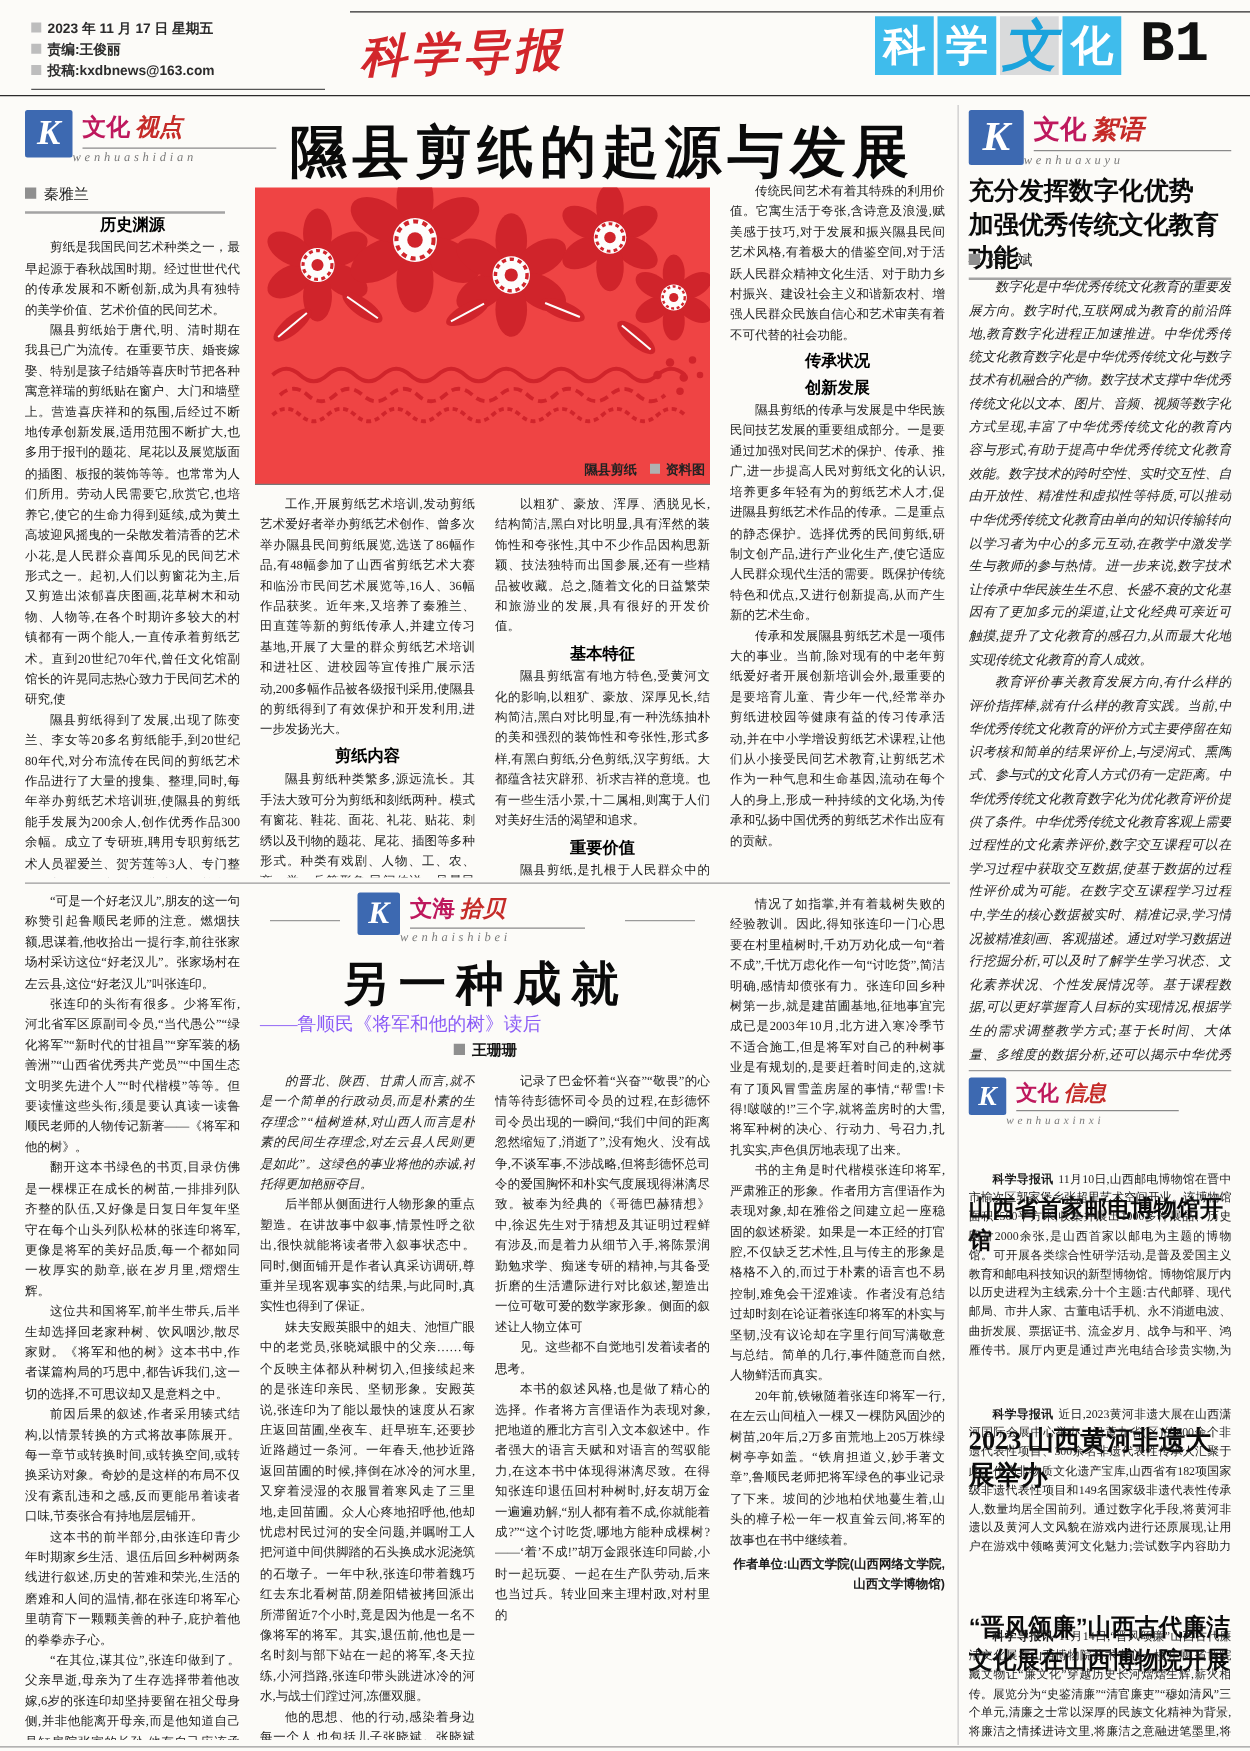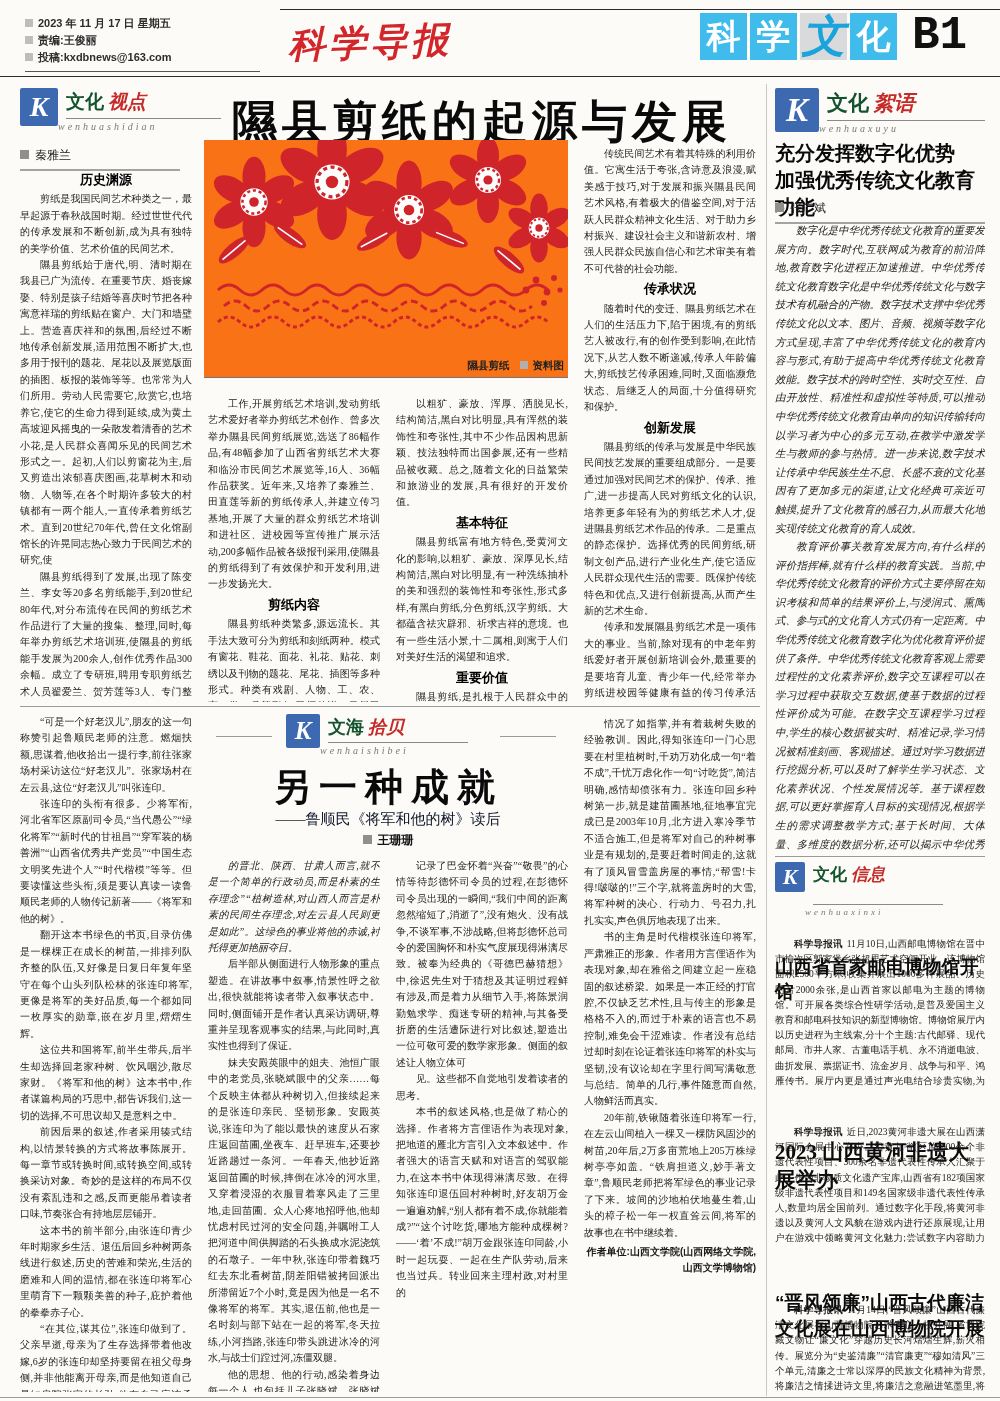--- a/index.html
+++ b/index.html
@@ -27,21 +27,21 @@
 .pageno{position:absolute;left:912px;top:10px;font-family:Liberation Mono, monospace;
   font-weight:bold;font-size:46px;color:#111;}
 
 .sechead{position:absolute;}
 .krow{display:flex;align-items:flex-start;}
 .kbox{background:#3d69b1;color:#fff;font-family:"Liberation Serif",serif;
   font-style:italic;font-weight:bold;display:flex;align-items:center;
   justify-content:center;border-radius:2px;flex:none;}
 .seclabels{margin-left:8px;border-bottom:1px solid #8a8a8a;padding:1px 10px 3px 0;
   white-space:nowrap;}
-.seclabel-black{font-family:Liberation Sans, sans-serif;font-weight:bold;color:#14532d;}
+.seclabel-black{font-family:Liberation Sans, sans-serif;font-weight:bold;color:#be185d;}
 .seclabel-red{font-family:"DejaVu Serif",serif;font-style:italic;font-weight:bold;
   color:#c52b28;margin-left:4px;}
 .pinyin{font-style:italic;color:#7a7a7a;letter-spacing:3px;font-size:10px;margin-top:2px;
   font-family:"Liberation Serif",serif;}
 .byline{position:absolute;font-size:12px;font-family:"Liberation Sans",sans-serif;
   color:#222;border-bottom:2px solid #a3a3a3;padding-bottom:5px;}
 .sq{display:inline-block;width:9px;height:9px;background:#8f8f8f;margin-right:6px;}
 
 .headline-main{position:absolute;font-family:"Liberation Sans",sans-serif;
   font-weight:900;color:#0a0a0a;text-align:center;}
@@ -49,21 +49,21 @@
 .col{position:absolute;overflow:hidden;text-align:justify;font-size:10px;
   line-height:16.4px;color:#1c1c1c;}
 .col p{margin:0;text-indent:2em;}
 .col .subhead{font-family:"Liberation Sans",sans-serif;font-weight:bold;font-size:13px;
   text-align:center;text-indent:0;margin:4px 0 3px;color:#000;}
 .sigline{text-align:right;font-weight:bold;text-indent:0 !important;
   font-family:"Liberation Sans",sans-serif;margin-top:3px !important;}
 .kai{font-style:italic;}
 .lead{font-weight:bold;font-family:"Liberation Sans",sans-serif;margin-right:4px;}
 
-.artimg{position:absolute;left:204px;top:140px;width:364px;height:238px;background:#f97316;}
+.artimg{position:absolute;left:204px;top:150px;width:364px;height:238px;background:#ef4444;}
 .caption{position:absolute;left:0;bottom:0;width:100%;text-align:right;font-size:10.5px;
   font-weight:bold;border-bottom:1px solid #777;padding:2px 4px 4px 0;color:#222;}
 .capsq{display:inline-block;width:8px;height:8px;background:#b0b0b0;margin:0 5px 0 10px;}
 
 .newstitle{position:absolute;font-family:"Liberation Sans",sans-serif;font-weight:bold;
   color:#0b0b0b;margin-top:44px;}
 .newstitle-serif{font-family:"Liberation Serif",serif;font-weight:bold;}
 .newsbody{position:absolute;overflow:hidden;text-align:justify;font-size:9.5px;
   line-height:15.2px;color:#1c1c1c;}
 .newsbody p{margin:0;text-indent:2em;}
@@ -174,21 +174,20 @@
   <p class="subhead">基本特征</p>
   <p>隰县剪纸富有地方特色,受黄河文化的影响,以粗犷、豪放、深厚见长,结构简洁,黑白对比明显,有一种洗练抽朴的美和强烈的装饰性和夸张性,形式多样,有黑白剪纸,分色剪纸,汉字剪纸。大都蕴含祛灾辟邪、祈求吉祥的意境。也有一些生活小景,十二属相,则寓于人们对美好生活的渴望和追求。</p>
   <p class="subhead">重要价值</p>
   <p>隰县剪纸,是扎根于人民群众中的一朵奇葩,在民间艺术中占有重要的地位。在千百年的历史长河中,经多少代人的不断传承,从刀法技巧独树一帜,成为民间文化生活中的一项文化遗产。</p>
 
 </div>
 
 <div class="col" style="left:584px;top:146px;width:172px;height:556px">
   <p>传统民间艺术有着其特殊的利用价值。它寓生活于夸张,含诗意及浪漫,赋美感于技巧,对于发展和振兴隰县民间艺术风格,有着极大的借鉴空间,对于活跃人民群众精神文化生活、对于助力乡村振兴、建设社会主义和谐新农村、增强人民群众民族自信心和艺术审美有着不可代替的社会功能。</p>
   <p class="subhead">传承状况</p>
-  <p>随着时代的变迁、隰县剪纸艺术在人们的生活压力下,陷于困境,有的剪纸艺人被改行,有的创作受到影响,在此情况下,从艺人数不断递减,传承人年龄偏大,剪纸技艺传承困难,同时,又面临濒危状态、后继乏人的局面,十分值得研究和保护。</p>
   <p class="subhead">创新发展</p>
   <p>隰县剪纸的传承与发展是中华民族民间技艺发展的重要组成部分。一是要通过加强对民间艺术的保护、传承、推广,进一步提高人民对剪纸文化的认识,培养更多年轻有为的剪纸艺术人才,促进隰县剪纸艺术作品的传承。二是重点的静态保护。选择优秀的民间剪纸,研制文创产品,进行产业化生产,使它适应人民群众现代生活的需要。既保护传统特色和优点,又进行创新提高,从而产生新的艺术生命。</p>
   <p>传承和发展隰县剪纸艺术是一项伟大的事业。当前,除对现有的中老年剪纸爱好者开展创新培训会外,最重要的是要培育儿童、青少年一代,经常举办剪纸进校园等健康有益的传习传承活动,并在中小学增设剪纸艺术课程,让他们从小接受民间艺术教育,让剪纸艺术作为一种气息和生命基因,流动在每个人的身上,形成一种持续的文化场,为传承和弘扬中国优秀的剪纸艺术作出应有的贡献。</p>
 
 </div>
 
 <div class="gline" style="left:20px;top:706px;width:740px"></div>
 <div class="gline" style="left:216px;top:736px;width:56px"></div>
 <div class="gline" style="left:500px;top:736px;width:56px"></div>
 
@@ -198,21 +197,21 @@
     <div>
       <div class="seclabels" style="width:140px">
         <span class="seclabel-black" style="font-size:18px">文海</span><span class="seclabel-red" style="font-size:18px">拾贝</span>
       </div>
       <div class="pinyin">wenhaishibei</div>
     </div>
   </div>
 </div>
 
 <div class="headline-main" style="left:208px;top:762px;width:360px;font-size:38px;letter-spacing:8px">另一种成就</div>
-<div class="abs" style="left:208px;top:810px;width:360px;text-align:center;font-size:15px;color:#0f172a">——鲁顺民《将军和他的树》读后</div>
+<div class="abs" style="left:208px;top:810px;width:360px;text-align:left;font-size:15px;color:#8b5cf6">——鲁顺民《将军和他的树》读后</div>
 <div class="abs" style="left:208px;top:832px;width:360px;text-align:center;font-size:12px;font-weight:bold;font-family:'Liberation Sans',sans-serif"><span class="sq"></span><span>王珊珊</span></div>
 
 <div class="col" style="left:20px;top:714px;width:172px;height:678px">
   <p>“可是一个好老汉儿”,朋友的这一句称赞引起鲁顺民老师的注意。燃烟扶额,思谋着,他收拾出一提行李,前往张家场村采访这位“好老汉儿”。张家场村在左云县,这位“好老汉儿”叫张连印。</p>
   <p>张连印的头衔有很多。少将军衔,河北省军区原副司令员,“当代愚公”“绿化将军”“新时代的甘祖昌”“穿军装的杨善洲”“山西省优秀共产党员”“中国生态文明奖先进个人”“时代楷模”等等。但要读懂这些头衔,须是要认真读一读鲁顺民老师的人物传记新著——《将军和他的树》。</p>
   <p>翻开这本书绿色的书页,目录仿佛是一棵棵正在成长的树苗,一排排列队齐整的队伍,又好像是日复日年复年坚守在每个山头列队松林的张连印将军,更像是将军的美好品质,每一个都如同一枚厚实的勋章,嵌在岁月里,熠熠生辉。</p>
   <p>这位共和国将军,前半生带兵,后半生却选择回老家种树、饮风咽沙,散尽家财。《将军和他的树》这本书中,作者谋篇构局的巧思中,都告诉我们,这一切的选择,不可思议却又是意料之中。</p>
   <p>前因后果的叙述,作者采用辏式结构,以情景转换的方式将故事陈展开。每一章节或转换时间,或转换空间,或转换采访对象。奇妙的是这样的布局不仅没有紊乱违和之感,反而更能吊着读者口味,节奏张合有持地层层铺开。</p>
   <p>这本书的前半部分,由张连印青少年时期家乡生活、退伍后回乡种树两条线进行叙述,历史的苦难和荣光,生活的磨难和人间的温情,都在张连印将军心里萌育下一颗颗美善的种子,庇护着他的拳拳赤子心。</p>
   <p>“在其位,谋其位”,张连印做到了。父亲早逝,母亲为了生存选择带着他改嫁,6岁的张连印却坚持要留在祖父母身侧,并非他能离开母亲,而是他知道自己是缸房院张家的长孙,他有自己应该承担的责任。一直是优等生的他在初三毕业前夕毅然退学回家,一边侍奉卧床不起的祖父,一边参加公社劳动,彻底成为提秤拿主意的张家长房当家人:从15岁到18岁,春天犁地播种,秋天收割送公粮,兼任生产队的记工员,闲下就去十里河河滩割荆条编筐子卖,还跟着村上的二毛蛋学作吹鼓手,他用饱满的生活热情,干着繁重的劳动,过着清苦的生活,3年还清了爷爷欠下集体的248元。退伍后,30余万的积蓄,每月万余的退休金,石家庄200平的住房,干休所,疗养院一应俱全。张连印视之若无,他不觉得自己是将军,他觉得自己就是一个老汉儿,一个还有能力可以为故乡做些事情的老汉儿,他要“在有限的时间里,在有限的范围内,做点有限的好事”。所以在2003年左云依然饱受风沙肆虐的时候,他选择回村义务种树,“植树造林,对于长城一线</p>
@@ -262,21 +261,21 @@
   <p>数字化是中华优秀传统文化教育的重要发展方向。数字时代,互联网成为教育的前沿阵地,教育数字化进程正加速推进。中华优秀传统文化教育数字化是中华优秀传统文化与数字技术有机融合的产物。数字技术支撑中华优秀传统文化以文本、图片、音频、视频等数字化方式呈现,丰富了中华优秀传统文化的教育内容与形式,有助于提高中华优秀传统文化教育效能。数字技术的跨时空性、实时交互性、自由开放性、精准性和虚拟性等特质,可以推动中华优秀传统文化教育由单向的知识传输转向以学习者为中心的多元互动,在教学中激发学生与教师的参与热情。进一步来说,数字技术让传承中华民族生生不息、长盛不衰的文化基因有了更加多元的渠道,让文化经典可亲近可触摸,提升了文化教育的感召力,从而最大化地实现传统文化教育的育人成效。</p>
   <p>教育评价事关教育发展方向,有什么样的评价指挥棒,就有什么样的教育实践。当前,中华优秀传统文化教育的评价方式主要停留在知识考核和简单的结果评价上,与浸润式、熏陶式、参与式的文化育人方式仍有一定距离。中华优秀传统文化教育数字化为优化教育评价提供了条件。中华优秀传统文化教育客观上需要过程性的文化素养评价,数字交互课程可以在学习过程中获取交互数据,使基于数据的过程性评价成为可能。在数字交互课程学习过程中,学生的核心数据被实时、精准记录,学习情况被精准刻画、客观描述。通过对学习数据进行挖掘分析,可以及时了解学生学习状态、文化素养状况、个性发展情况等。基于课程数据,可以更好掌握育人目标的实现情况,根据学生的需求调整教学方式;基于长时间、大体量、多维度的数据分析,还可以揭示中华优秀传统文化育人规律和数字化发展规律。从数字化评价机制、数据标准制定、数据治理方略等宏观层面以及评价模型研发、评价结果应用等微观层面加强研究,有助于推动中华优秀传统文化教育数字化稳健发展。</p>
 </div>
 
 <div class="gline" style="left:775px;top:856px;width:210px"></div>
 
 <div class="sechead" style="left:775px;top:862px">
   <div class="krow">
     <div class="kbox" style="width:30px;height:30px;font-size:22px">K</div>
     <div>
-      <div class="seclabels" style="width:130px;padding-bottom:18px">
+      <div class="seclabels" style="width:130px;padding-bottom:2px">
         <span class="seclabel-black" style="font-size:17px">文化</span><span class="seclabel-red" style="font-size:17px">信息</span>
       </div>
       <div class="pinyin" style="font-size:9px">wenhuaxinxi</div>
     </div>
   </div>
 </div>
 
 <div class="newstitle" style="left:775px;top:910px;width:210px;font-size:18.5px">山西省首家邮电博物馆开馆</div>
 <div class="newsbody" style="left:775px;top:936px;width:210px;height:152px">
   <p><span class="lead">科学导报讯</span><span>11月10日,山西邮电博物馆在晋中市榆次区郭家堡乡张超里艺术空间开业。该博物馆面积2500平方米,收集并展出1000多件展品、历史图片2000余张,是山西首家以邮电为主题的博物馆。可开展各类综合性研学活动,是普及爱国主义教育和邮电科技知识的新型博物馆。博物馆展厅内以历史进程为主线索,分十个主题:古代邮驿、现代邮局、市井人家、古董电话手机、永不消逝电波、曲折发展、票据证书、流金岁月、战争与和平、鸿雁传书。展厅内更是通过声光电结合珍贵实物,为参观者提供沉浸式视觉盛宴,让大家直观了解邮电通信发展历程以及山西的百年历史民风。</span></p>

